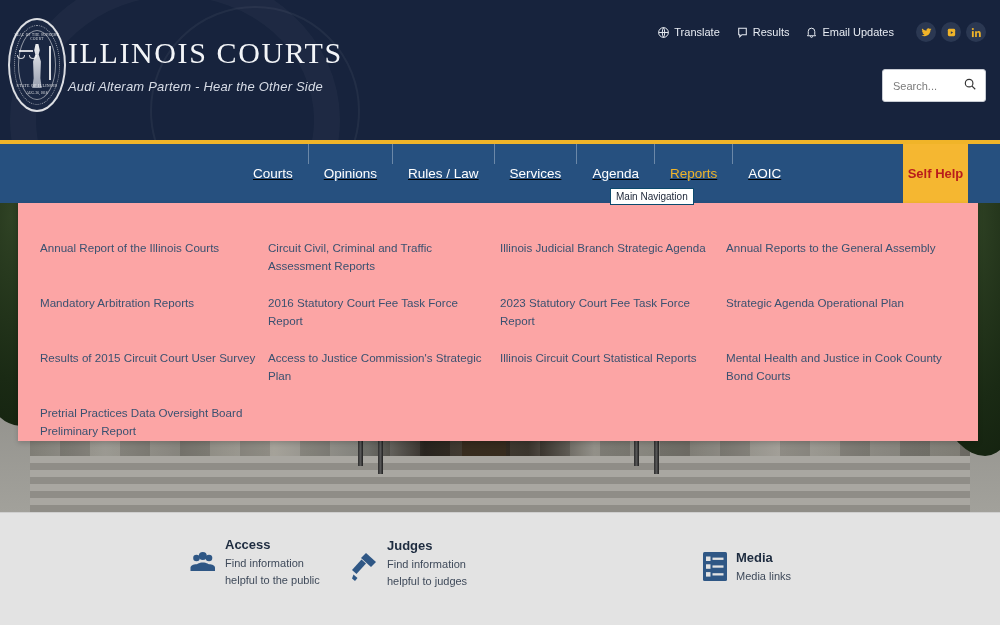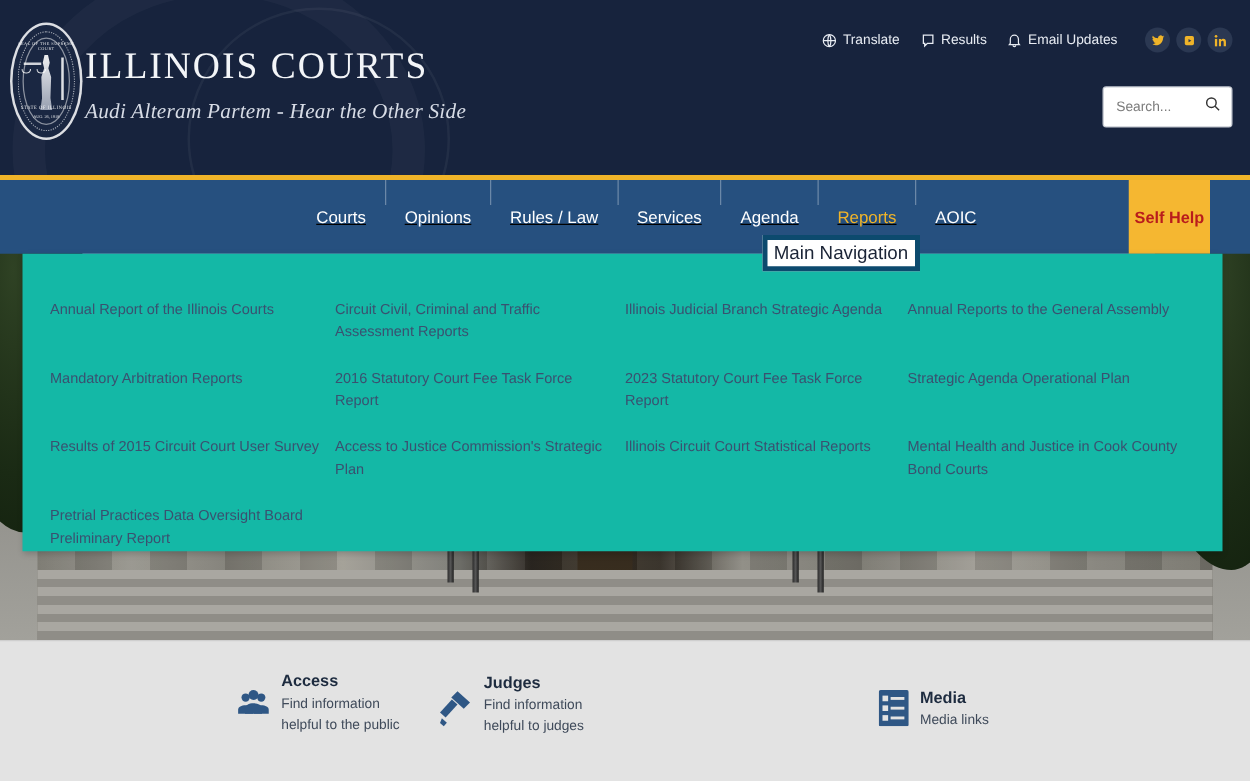--- a/index.html
+++ b/index.html
@@ -168,23 +168,23 @@
     position: absolute; left: 68px; top: 36px;
     color: #f3f5f8;
     font-family: "Liberation Serif", serif;
     font-size: 30px;
     letter-spacing: 1.6px;
     font-weight: 400;
   }
   .brand-tagline {
     position: absolute; left: 68px; top: 79px;
     color: #d7dce6;
-    font-family: Liberation Serif, serif;
+    font-family: Liberation Sans, sans-serif;
     font-style: italic;
-    font-size: 17px;
+    font-size: 13px;
     letter-spacing: .2px;
   }
 
   
   .utility {
     position: absolute; right: 14px; top: 22px;
     display: flex; align-items: center; gap: 16px;
   }
   .util-link {
     display: flex; align-items: center; gap: 4px;
@@ -252,33 +252,33 @@
     background: #f5b731;
     color: #b91c1c;
     font-size: 13px; font-weight: bold;
     display: flex; align-items: center; justify-content: center;
     cursor: pointer;
     text-align: center;
   }
   .tooltip {
     position: absolute; left: 610px; top: 188px;
     background: #ffffff;
-    border: 4px solid #0c4a6e;
+    border: 1px solid #0c4a6e;
     color: #1b2436;
-    font-size: 15px;
+    font-size: 10px;
     padding: 2px 5px;
     white-space: nowrap;
     z-index: 40;
   }
 
   
   .dropdown {
     position: absolute; left: 18px; top: 203px;
     width: 960px; height: 238px;
-    background: #14b8a6;
+    background: #fca5a5;
     z-index: 30;
     box-shadow: 0 2px 5px rgba(0,0,0,.18);
   }
   .dropdown-grid {
     position: absolute; left: 22px; top: 36px;
     width: 930px;
     display: grid;
     grid-template-columns: 228px 232px 226px 240px;
     column-gap: 0px;
     row-gap: 0px;

